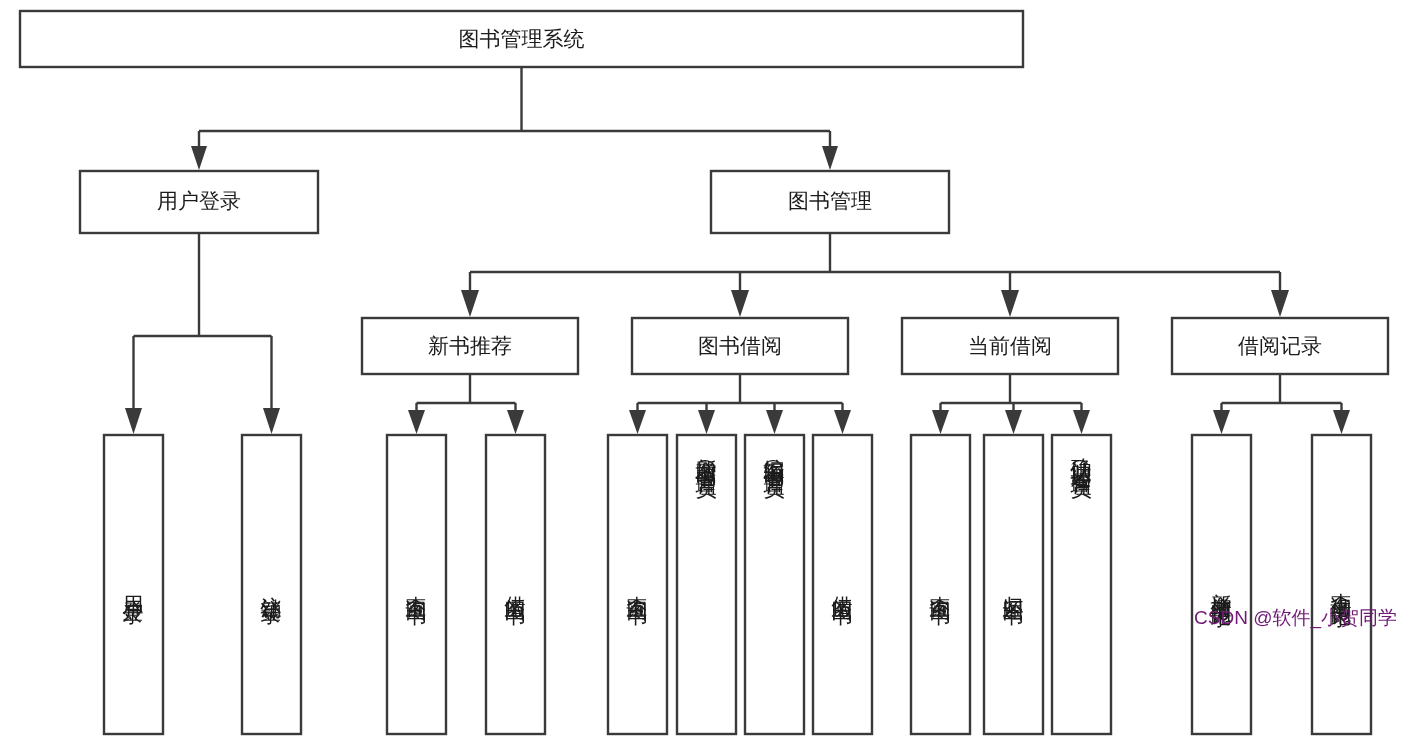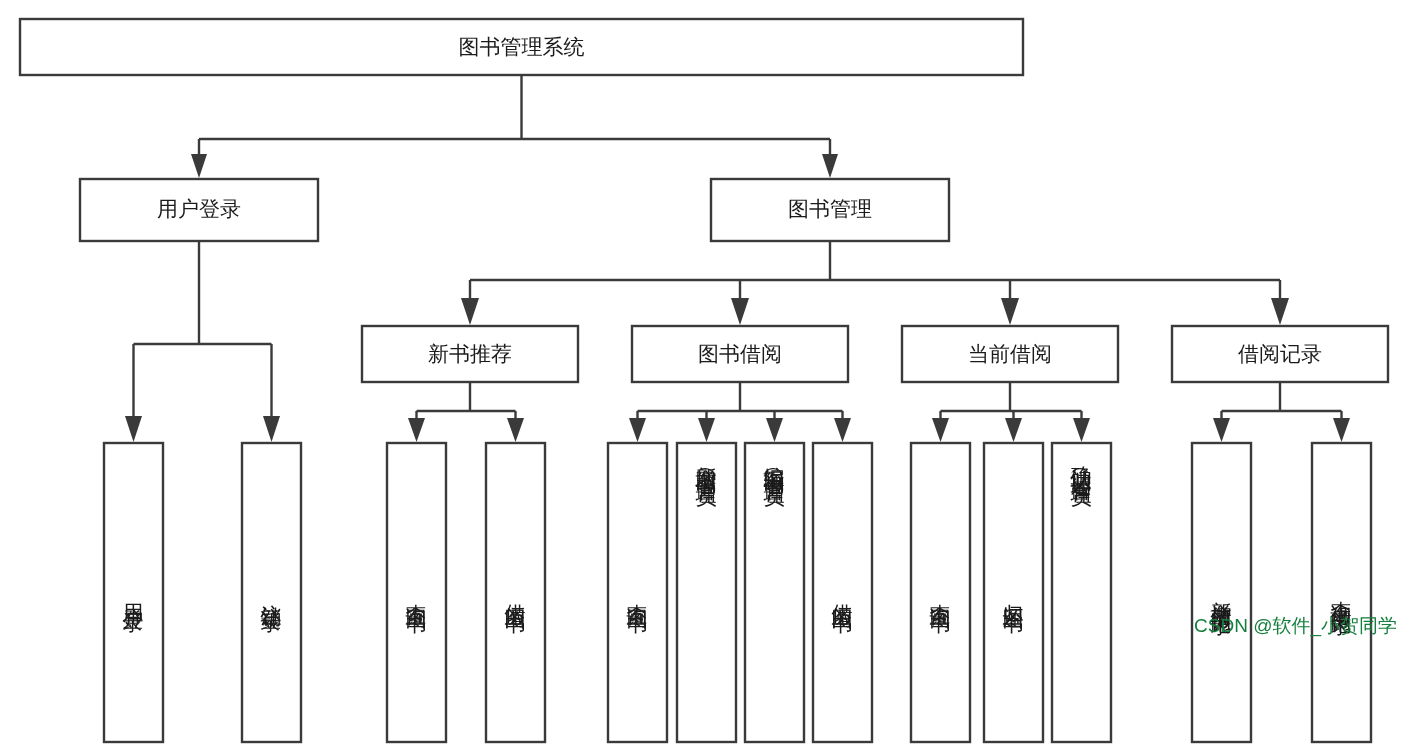--- a/index.html
+++ b/index.html
@@ -9,21 +9,21 @@
   }
   body {
     width: 1405px;
     height: 747px;
     font-family: "Liberation Sans", "DejaVu Sans", sans-serif;
     overflow: hidden;
     position: relative;
   }
   #diagram-root {
     position: absolute;
-    left: 0; top: 8px;
+    left: 0; top: 0;
     width: 1405px;
     height: 635px;
   }
   svg.diagram {
     display: block;
     width: 1405px;
     height: 747px;
   }
   .node-box {
     fill: #ffffff;
@@ -63,21 +63,21 @@
     letter-spacing: 3px;
     color: #1b1b1b;
     white-space: nowrap;
   }
   .watermark {
     position: absolute;
     right: 8px;
     bottom: 4px;
     font-family: "Liberation Sans", "DejaVu Sans", sans-serif;
     font-size: 19px;
-    color: #15803d;
+    color: #701a75;
     white-space: nowrap;
     user-select: none;
   }
 </style>
 </head>
 <body>
 
 <div id="diagram-root">
 
   <svg class="diagram" viewBox="0 0 1405 747">

